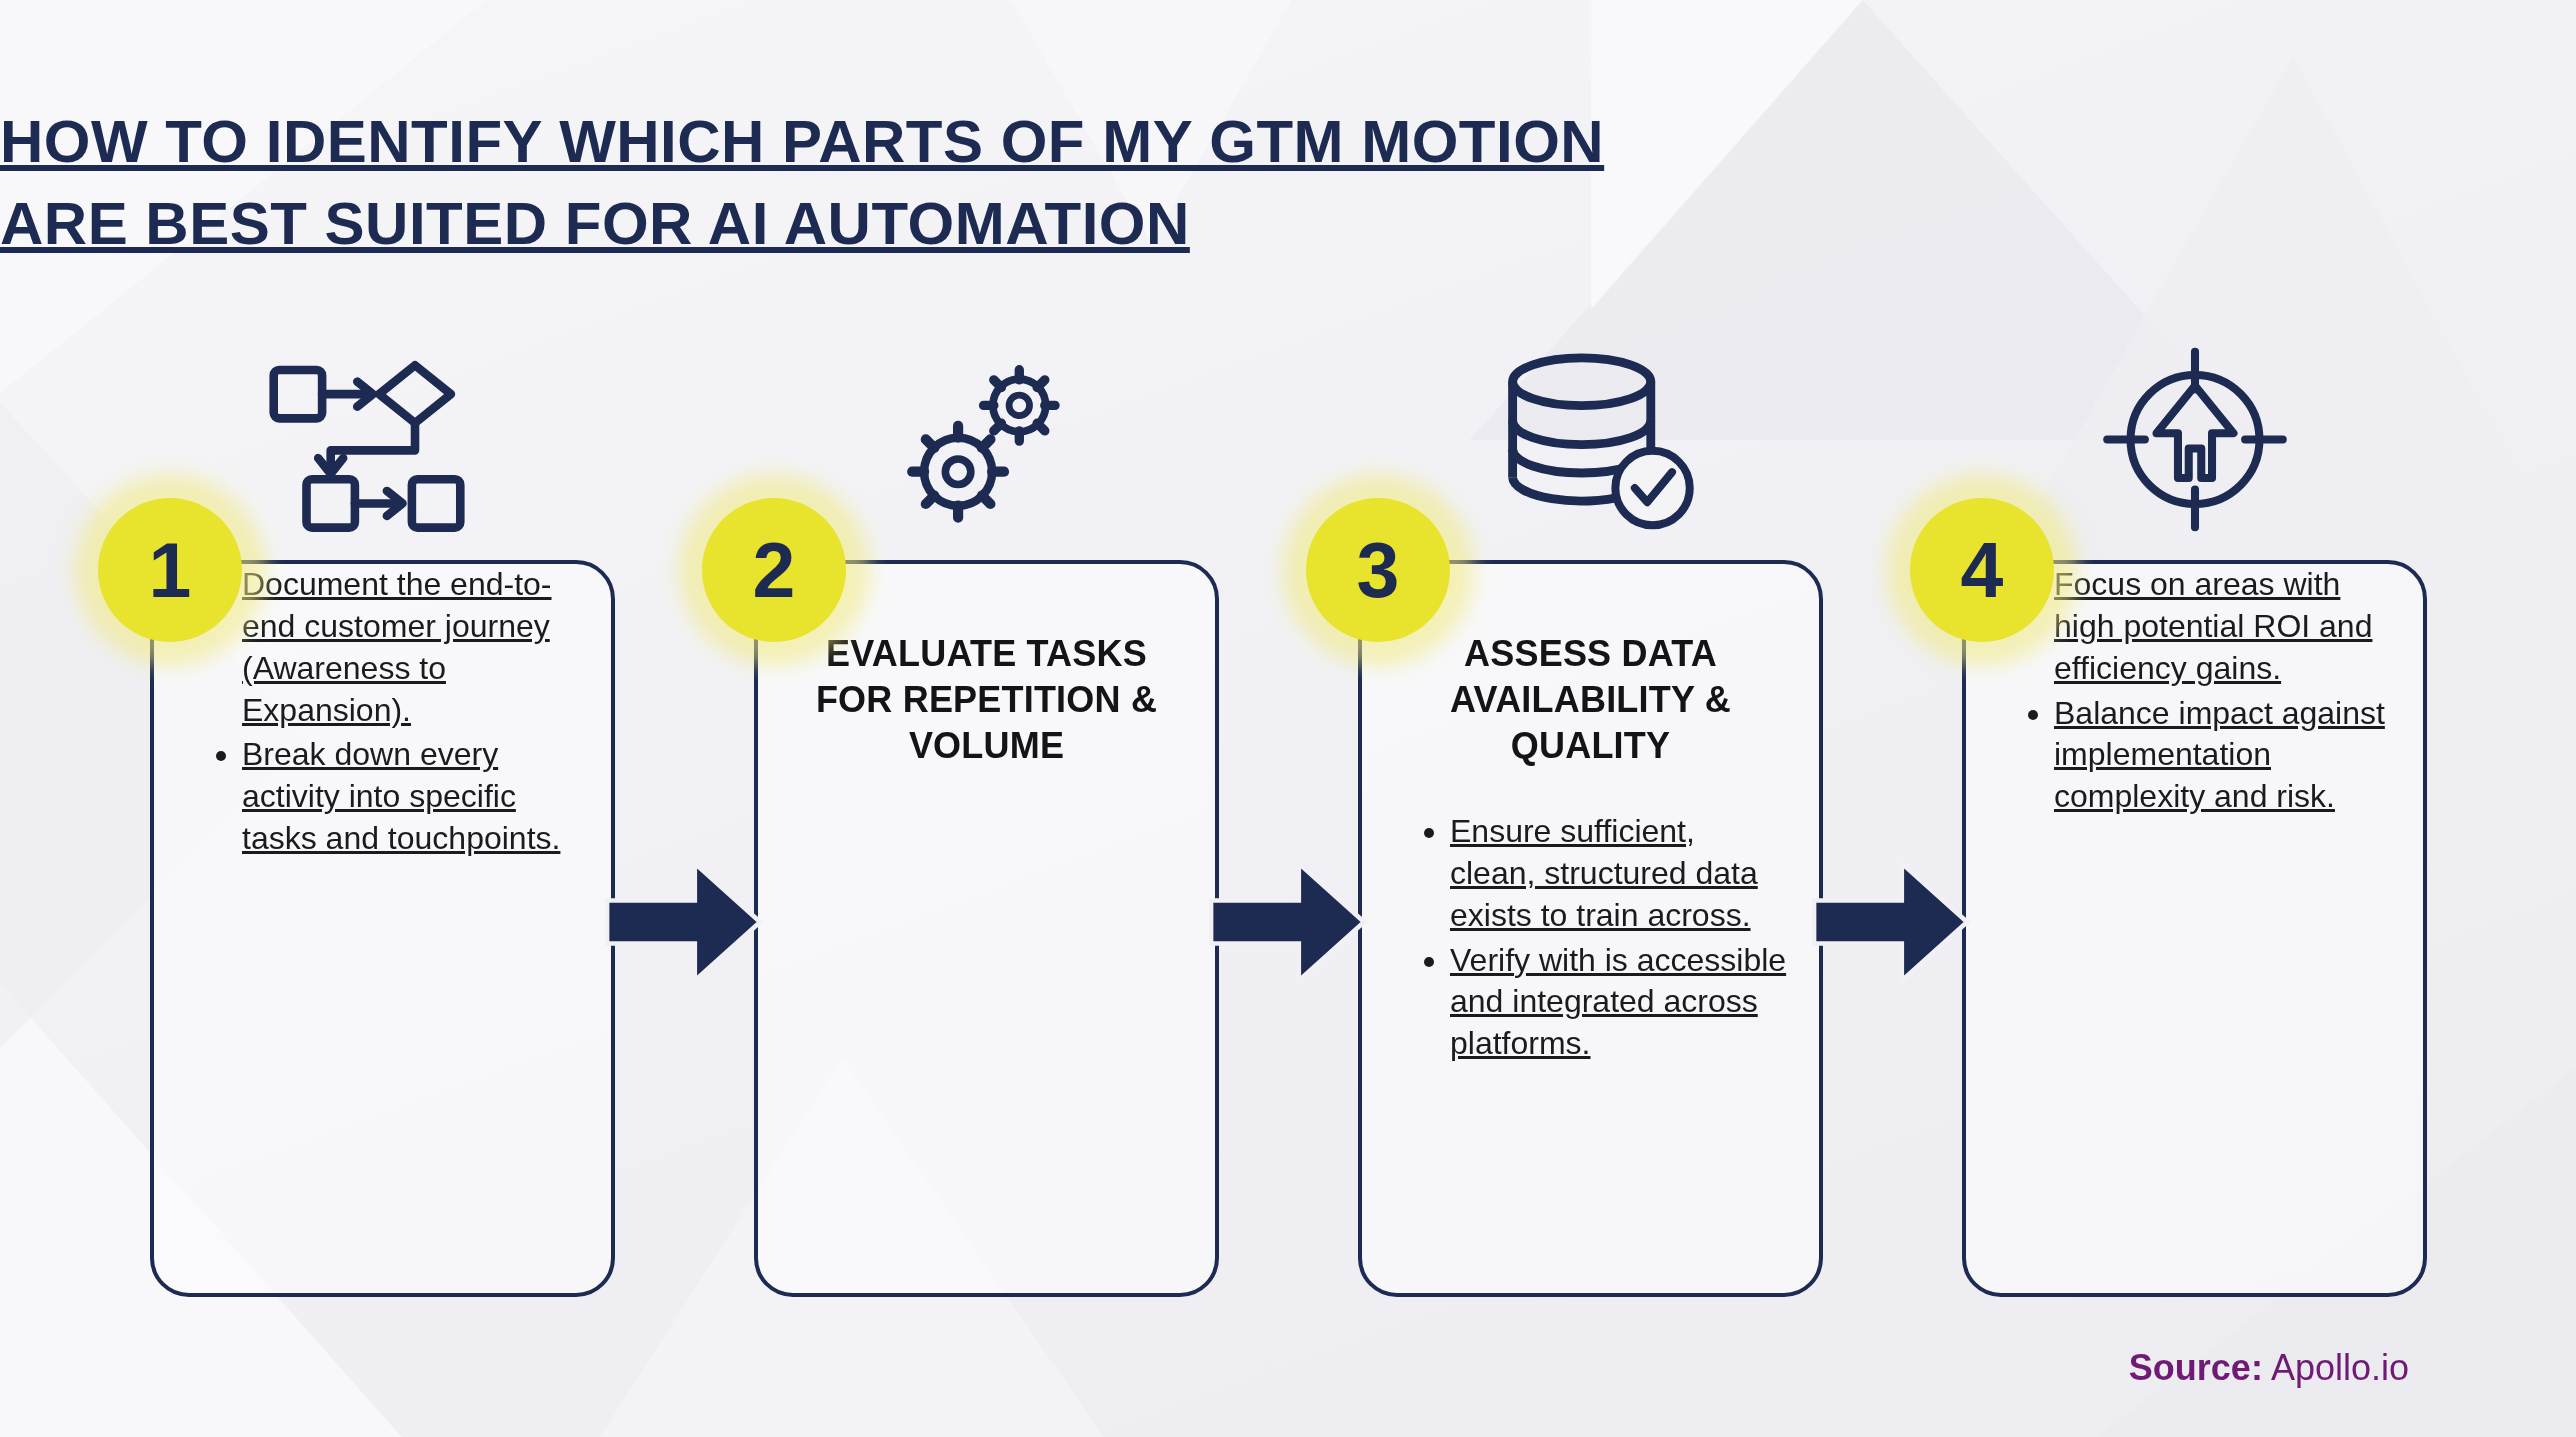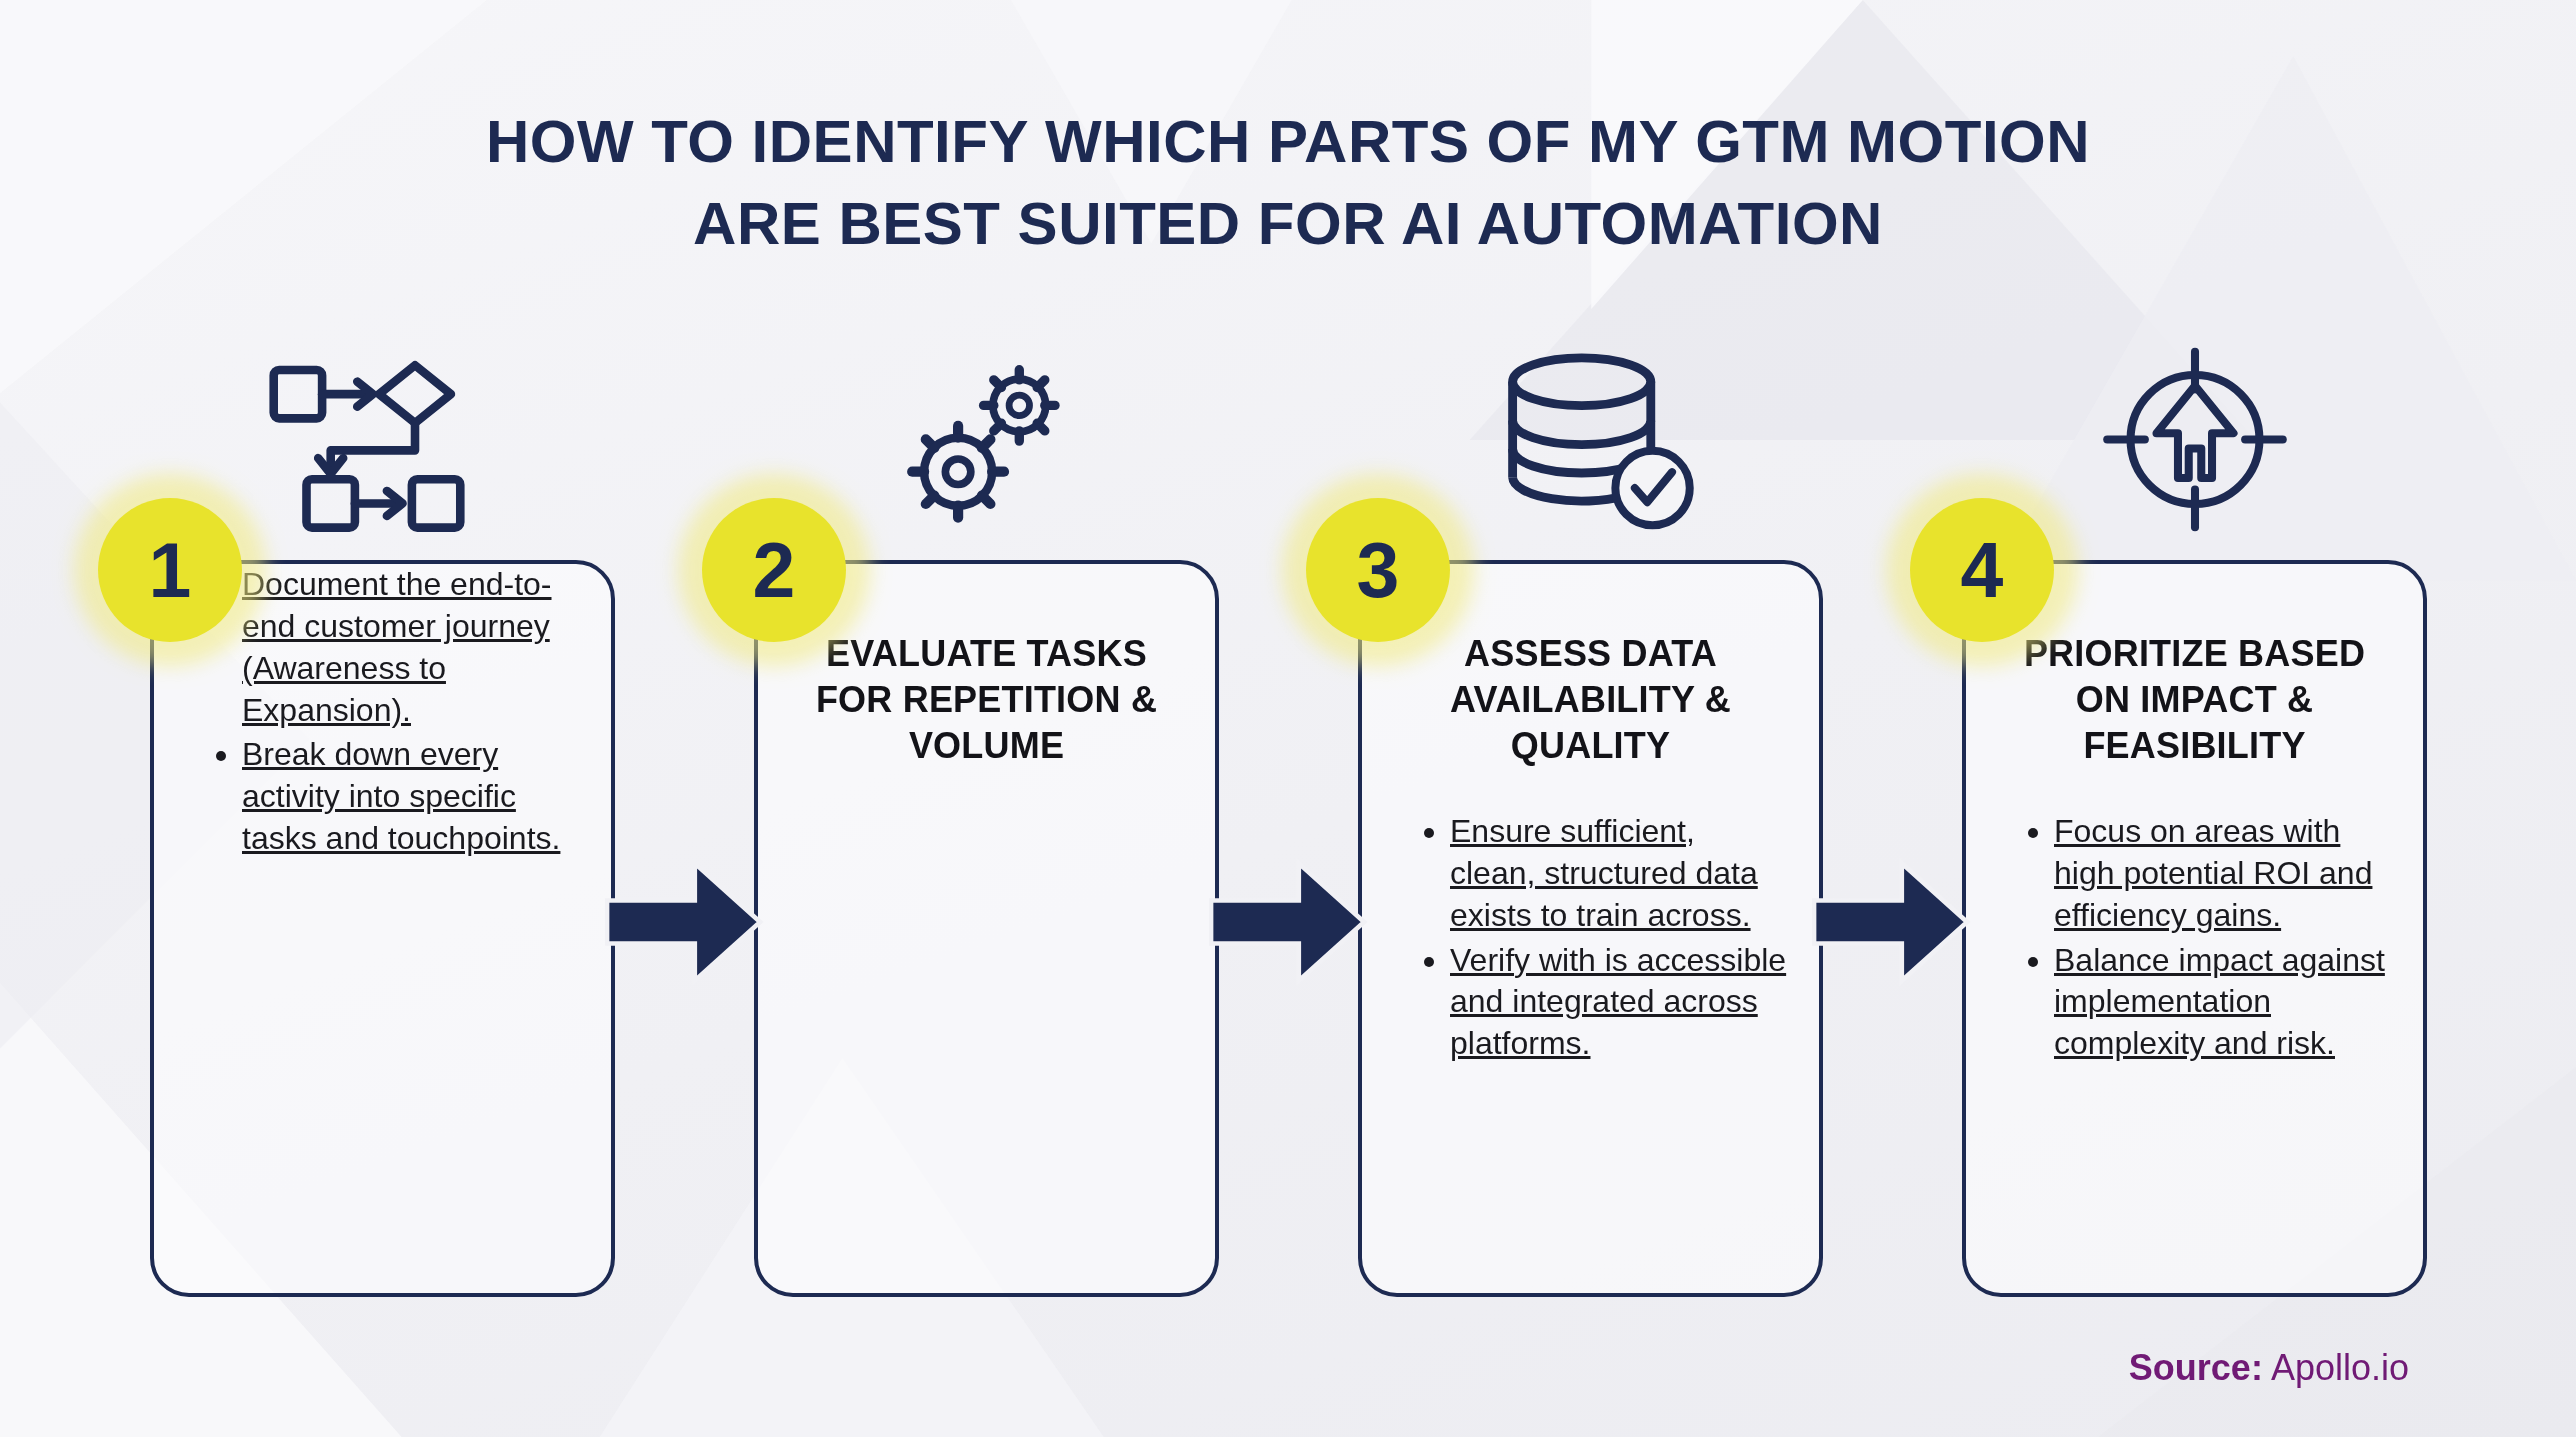--- a/index.html
+++ b/index.html
@@ -5,23 +5,23 @@
   html,body{margin:0;padding:0;}
   body{
     width:2576px;height:1438px;position:relative;overflow:hidden;
     background:linear-gradient(160deg,#f6f6f9 0%,#f0f0f4 55%,#ececf1 100%);
     font-family:"Liberation Sans","DejaVu Sans",sans-serif;
     color:#17171a;
   }
   .bg-decor{position:absolute;inset:0;width:100%;height:100%;}
   .title{
     position:absolute;top:101px;left:0;width:100%;
-    text-align:center;margin:0;
+    margin:0;
     font-size:60px;line-height:1.36;font-weight:700;
-    color:#1d2a52;letter-spacing:0.5px;
+    color:#1d2a52;letter-spacing:0.5px;text-decoration:underline;
   }
   .cards{
     position:absolute;left:150px;top:560px;width:2276px;height:737px;
     display:flex;gap:139px;
   }
   .card{
     position:relative;flex:0 0 465px;box-sizing:border-box;height:737px;
     border:4.7px solid #1d2a52;border-radius:39px;
     background:rgba(251,251,253,0.62);
   }
@@ -174,21 +174,20 @@
           <line x1="110" y1="166" x2="110" y2="208"></line>
           <line x1="12" y1="110" x2="54" y2="110"></line>
           <line x1="166" y1="110" x2="208" y2="110"></line>
           <path d="M110 50 L153 103 L129 103 L129 153 L117 153 L117 120 L103 120 L103 153 L91 153 L91 103 L67 103 Z"></path>
         </g>
       </svg>
     </div>
     <div class="badge">
       <span>4</span>
     </div>
-    <h2>PRIORITIZE BASED ON IMPACT &amp; FEASIBILITY</h2>
     <ul>
       <li>Focus on areas with high potential ROI and efficiency gains.</li>
       <li>Balance impact against implementation complexity and risk.</li>
     </ul>
   </section>
 
   <div class="flow-arrow arrow-1">
     <svg width="159" height="140" viewBox="0 0 170 150">
       <polygon points="2,52 96,52 96,12 166,75 96,138 96,98 2,98" fill="#1d2a52" stroke="#f1f1f5" stroke-width="5"></polygon>
     </svg>

